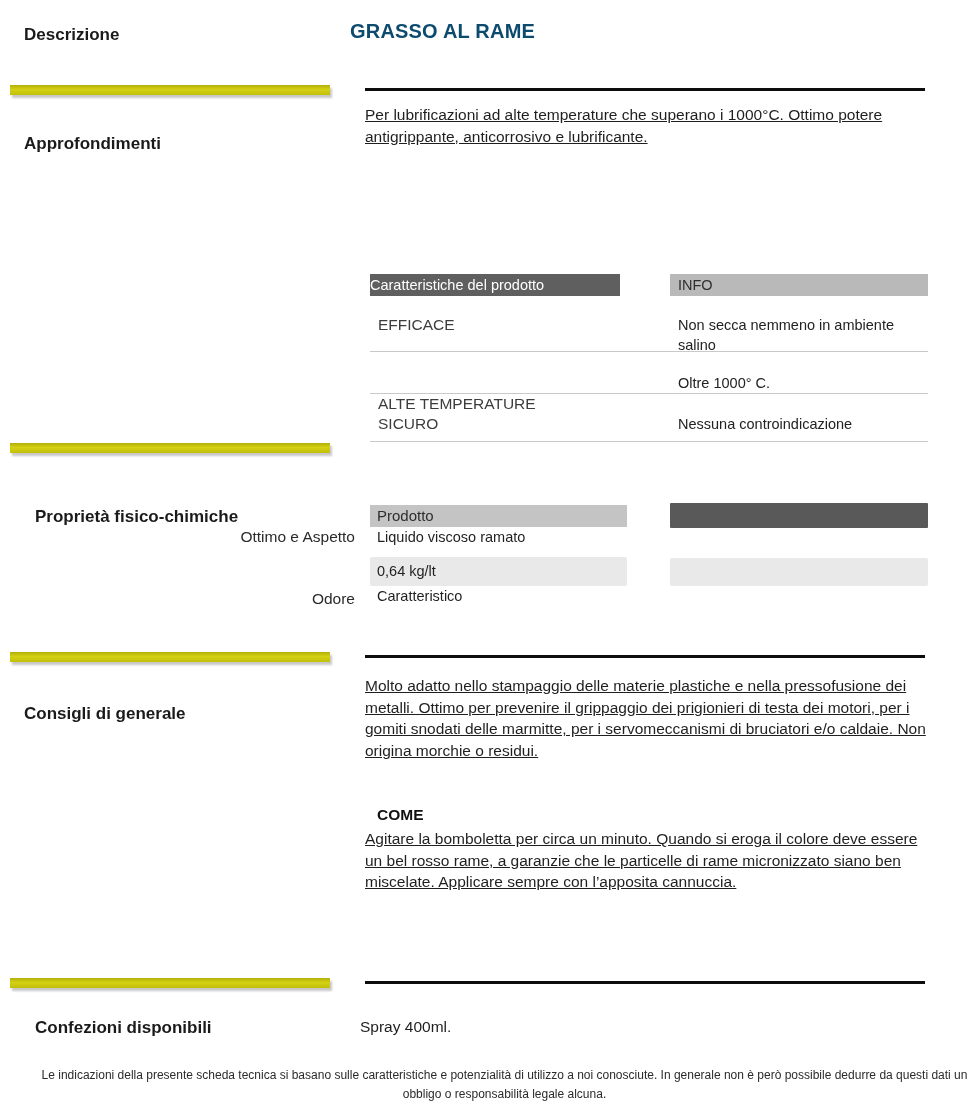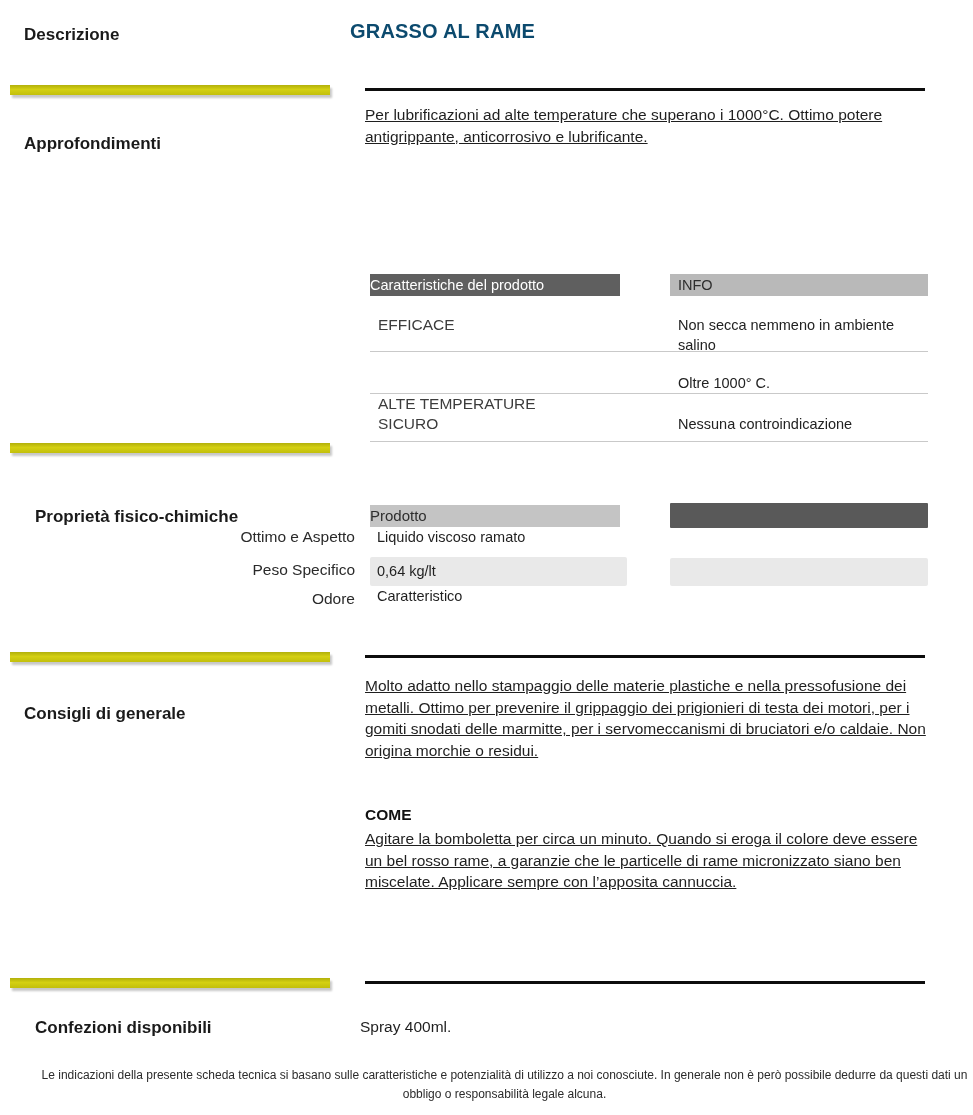--- a/index.html
+++ b/index.html
@@ -76,20 +76,21 @@
   }
   .sep {
     width: 558px;
     height: 1px;
     background: #c9c9c9;
   }
   .prod-header {
     width: 250px;
     height: 22px;
     line-height: 22px;
+    padding-left: 7px;
     background: #c4c4c4;
     color: #2e2e2e;
     font-size: 15px;
   }
   .dark-bar {
     width: 258px;
     height: 25px;
     background: #595959;
     border-radius: 1px;
   }
@@ -106,20 +107,21 @@
   }
   .prop-value {
     font-size: 14.5px;
     color: #1f1f1f;
     white-space: nowrap;
   }
   .come-head {
     font-size: 15.5px;
     font-weight: bold;
     color: #111;
+    margin-left: 12px;
   }
   .footer {
     width: 953px;
     text-align: center;
     font-size: 12px;
     line-height: 19px;
     color: #2b2b2b;
   }
 </style>
 </head>
@@ -158,21 +160,20 @@
   <div class="abs side-label" style="left:35px; top:507px;">Proprietà fisico-chimiche</div>
 
   <div class="abs prod-header" style="left:370px; top:505px;">Prodotto</div>
   <div class="abs dark-bar" style="left:670px; top:503px;"></div>
 
   <div class="abs prop-label" style="left:0px; top:528px;">Ottimo e Aspetto</div>
   <div class="abs prop-value" style="left:377px; top:529px;">Liquido viscoso ramato</div>
 
   <div class="abs gray-row" style="left:370px; top:557px; width:257px; height:29px;"></div>
   <div class="abs gray-row" style="left:670px; top:558px; width:258px; height:28px;"></div>
-  <div class="abs prop-label" style="left:0px; top:561px;">Peso Specifico</div>
   <div class="abs prop-value" style="left:377px; top:563px;">0,64 kg/lt</div>
 
   <div class="abs prop-label" style="left:0px; top:590px;">Odore</div>
   <div class="abs prop-value" style="left:377px; top:588px;">Caratteristico</div>
 
   <div class="abs ybar" style="left:10px; top:652px;"></div>
   <div class="abs bline" style="left:365px; top:655px;"></div>
 
   <p class="abs para" style="left:365px; top:675px; width:570px;">Molto adatto nello stampaggio delle materie plastiche e nella pressofusione dei metalli. Ottimo per prevenire il grippaggio dei prigionieri di testa dei motori, per i gomiti snodati delle marmitte, per i servomeccanismi di bruciatori e/o caldaie. Non origina morchie o residui.</p>
 

